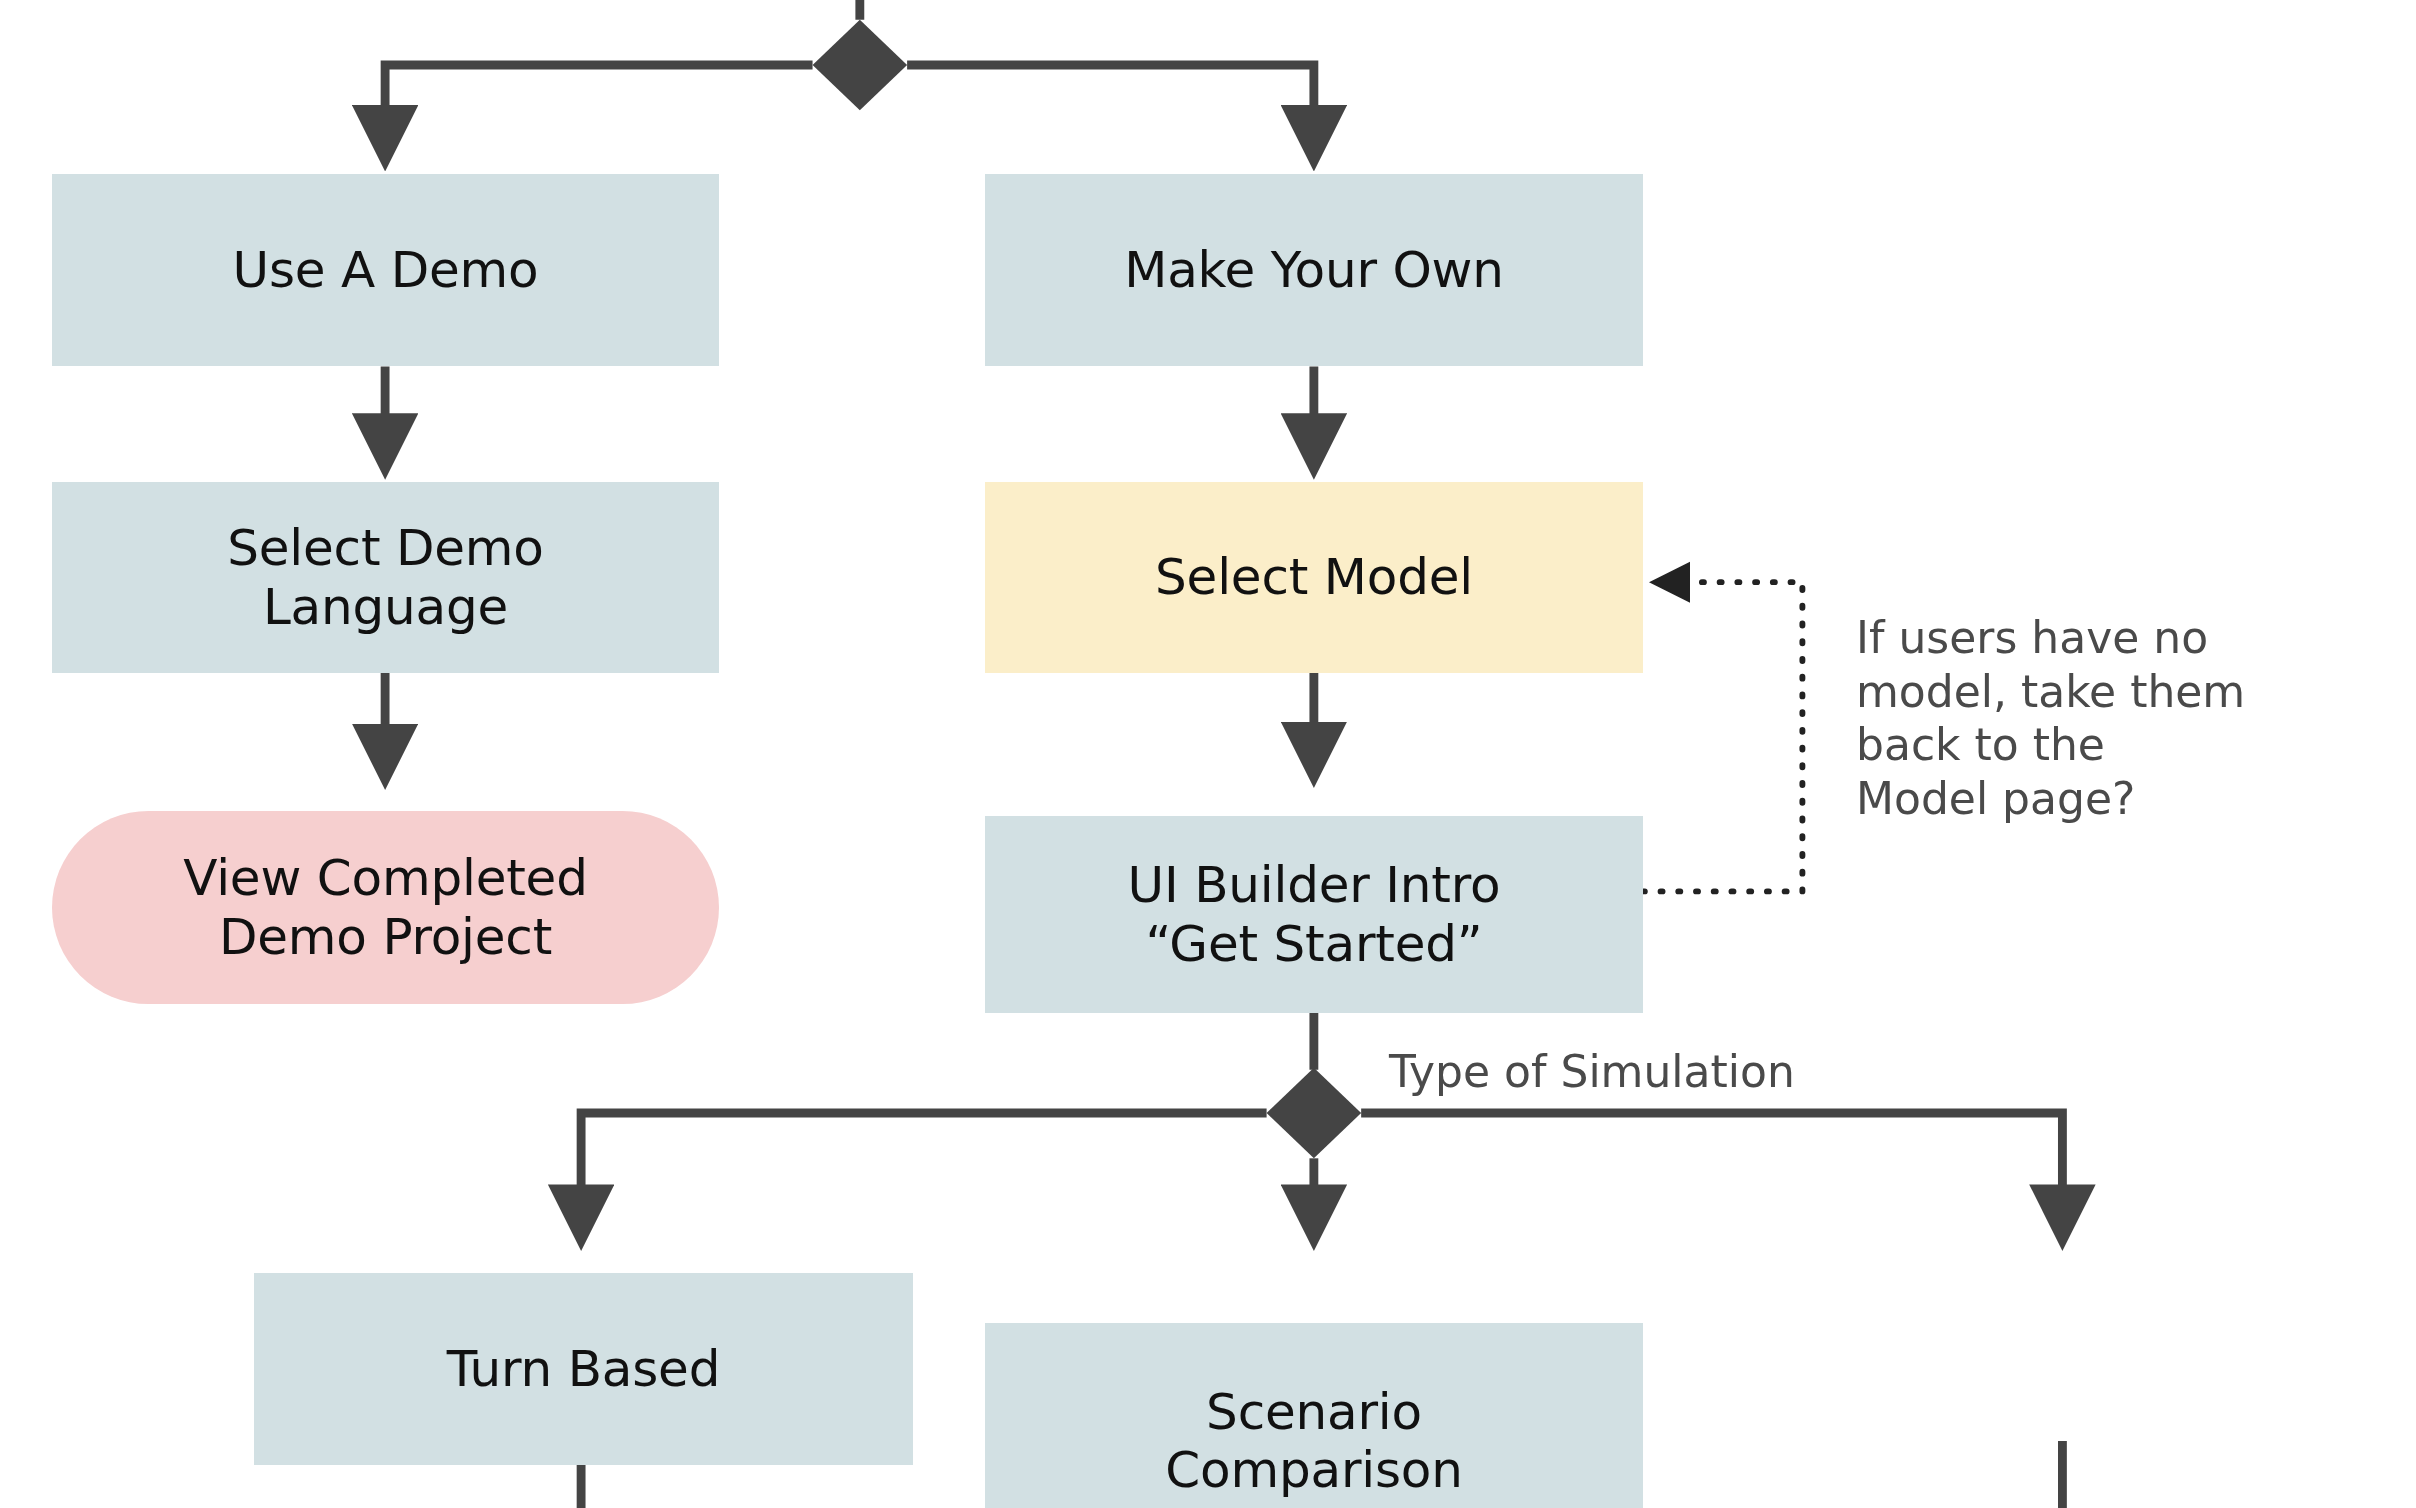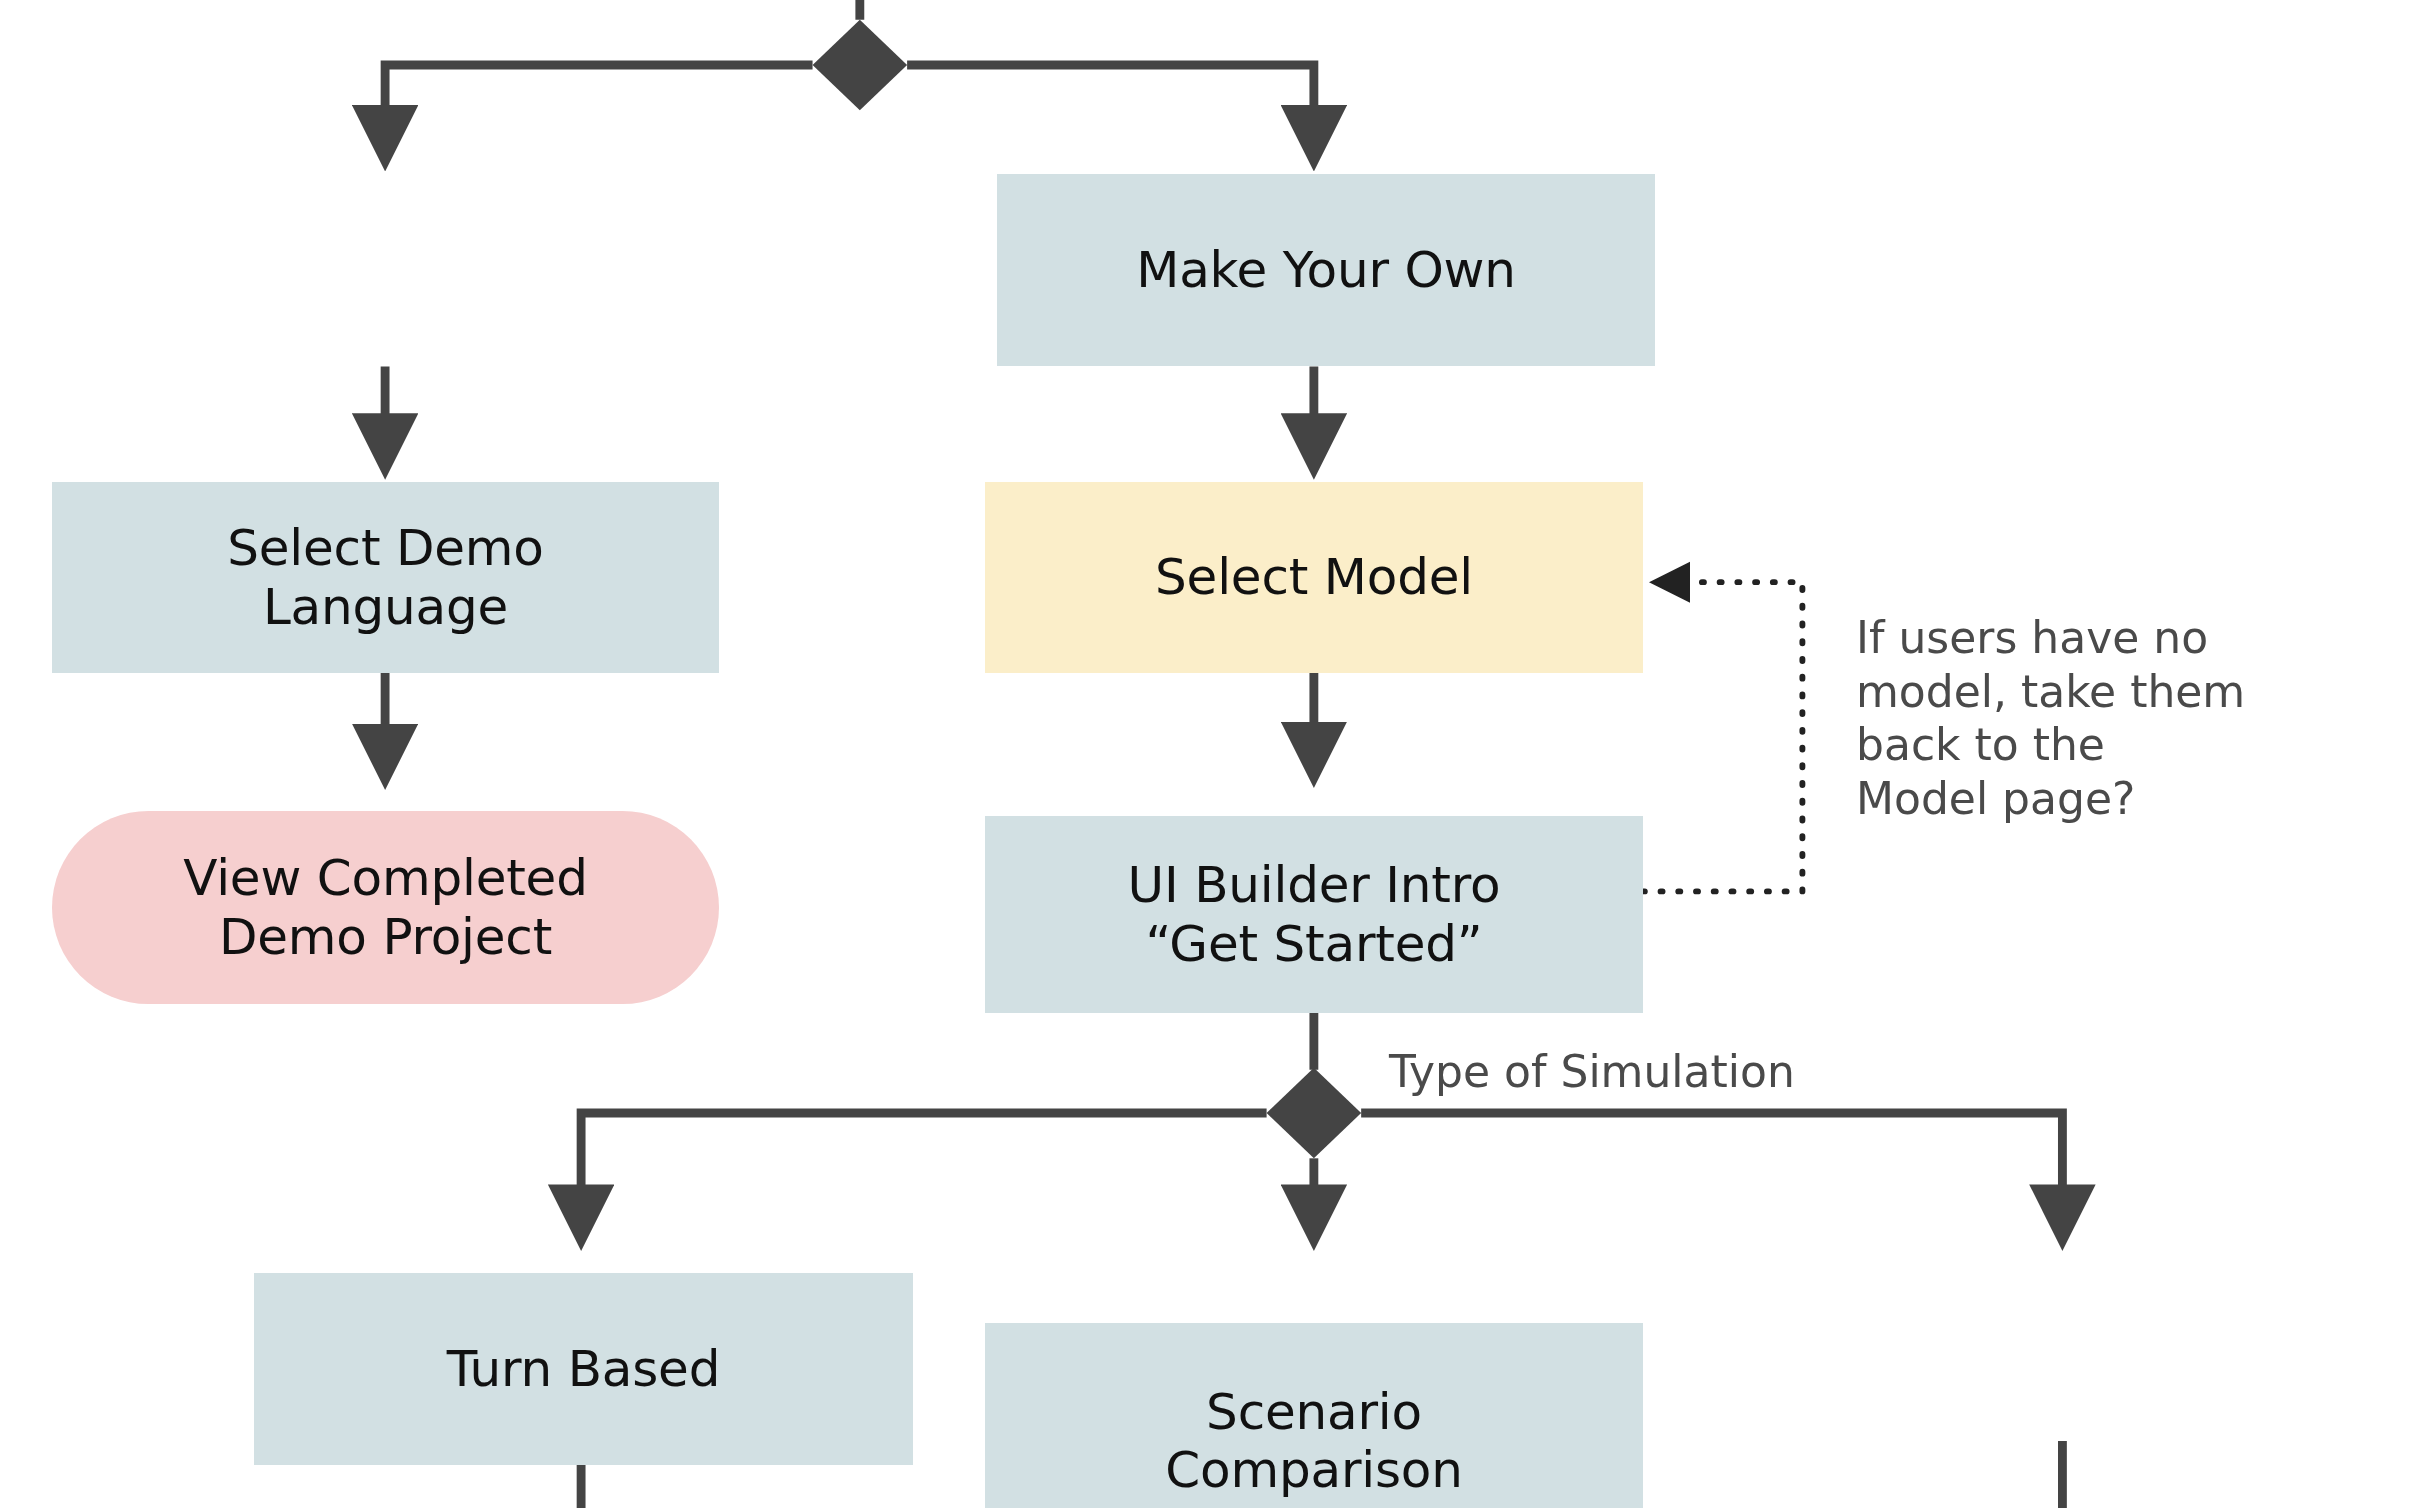--- a/index.html
+++ b/index.html
@@ -108,22 +108,25 @@
       <path d="M 1334 1463 L 1334 1541"></path>
       <path d="M 2094 1463 L 2094 1541"></path>
     </g>
 
     <path d="M 1668 905 L 1830 905 L 1830 591 L 1683 591" stroke="#222222" stroke-width="6" fill="none" stroke-dasharray="2 16" stroke-linecap="round" marker-end="url(#arrow-dot)"></path>
 
     <polygon points="873,20 921,66 873,112 825,66" fill="#444444"></polygon>
     <polygon points="1334,1084 1382,1130 1334,1176 1286,1130" fill="#444444"></polygon>
   </svg>
 
+  <div class="node process" style="left:52px; top:174px; width:667px; height:192px;">
+    <span>Use A Demo</span>
+  </div>
 
-  <div class="node process" style="left:985px; top:174px; width:658px; height:192px;margin-left:12px;">
+  <div class="node process" style="left:985px; top:174px; width:658px; height:192px;">
     <span>Make Your Own</span>
   </div>
 
   <div class="node process" style="left:52px; top:482px; width:667px; height:191px;">
     <span>Select Demo
 Language</span>
   </div>
 
   <div class="node highlight" style="left:985px; top:482px; width:658px; height:191px;">
     <span>Select Model</span>

